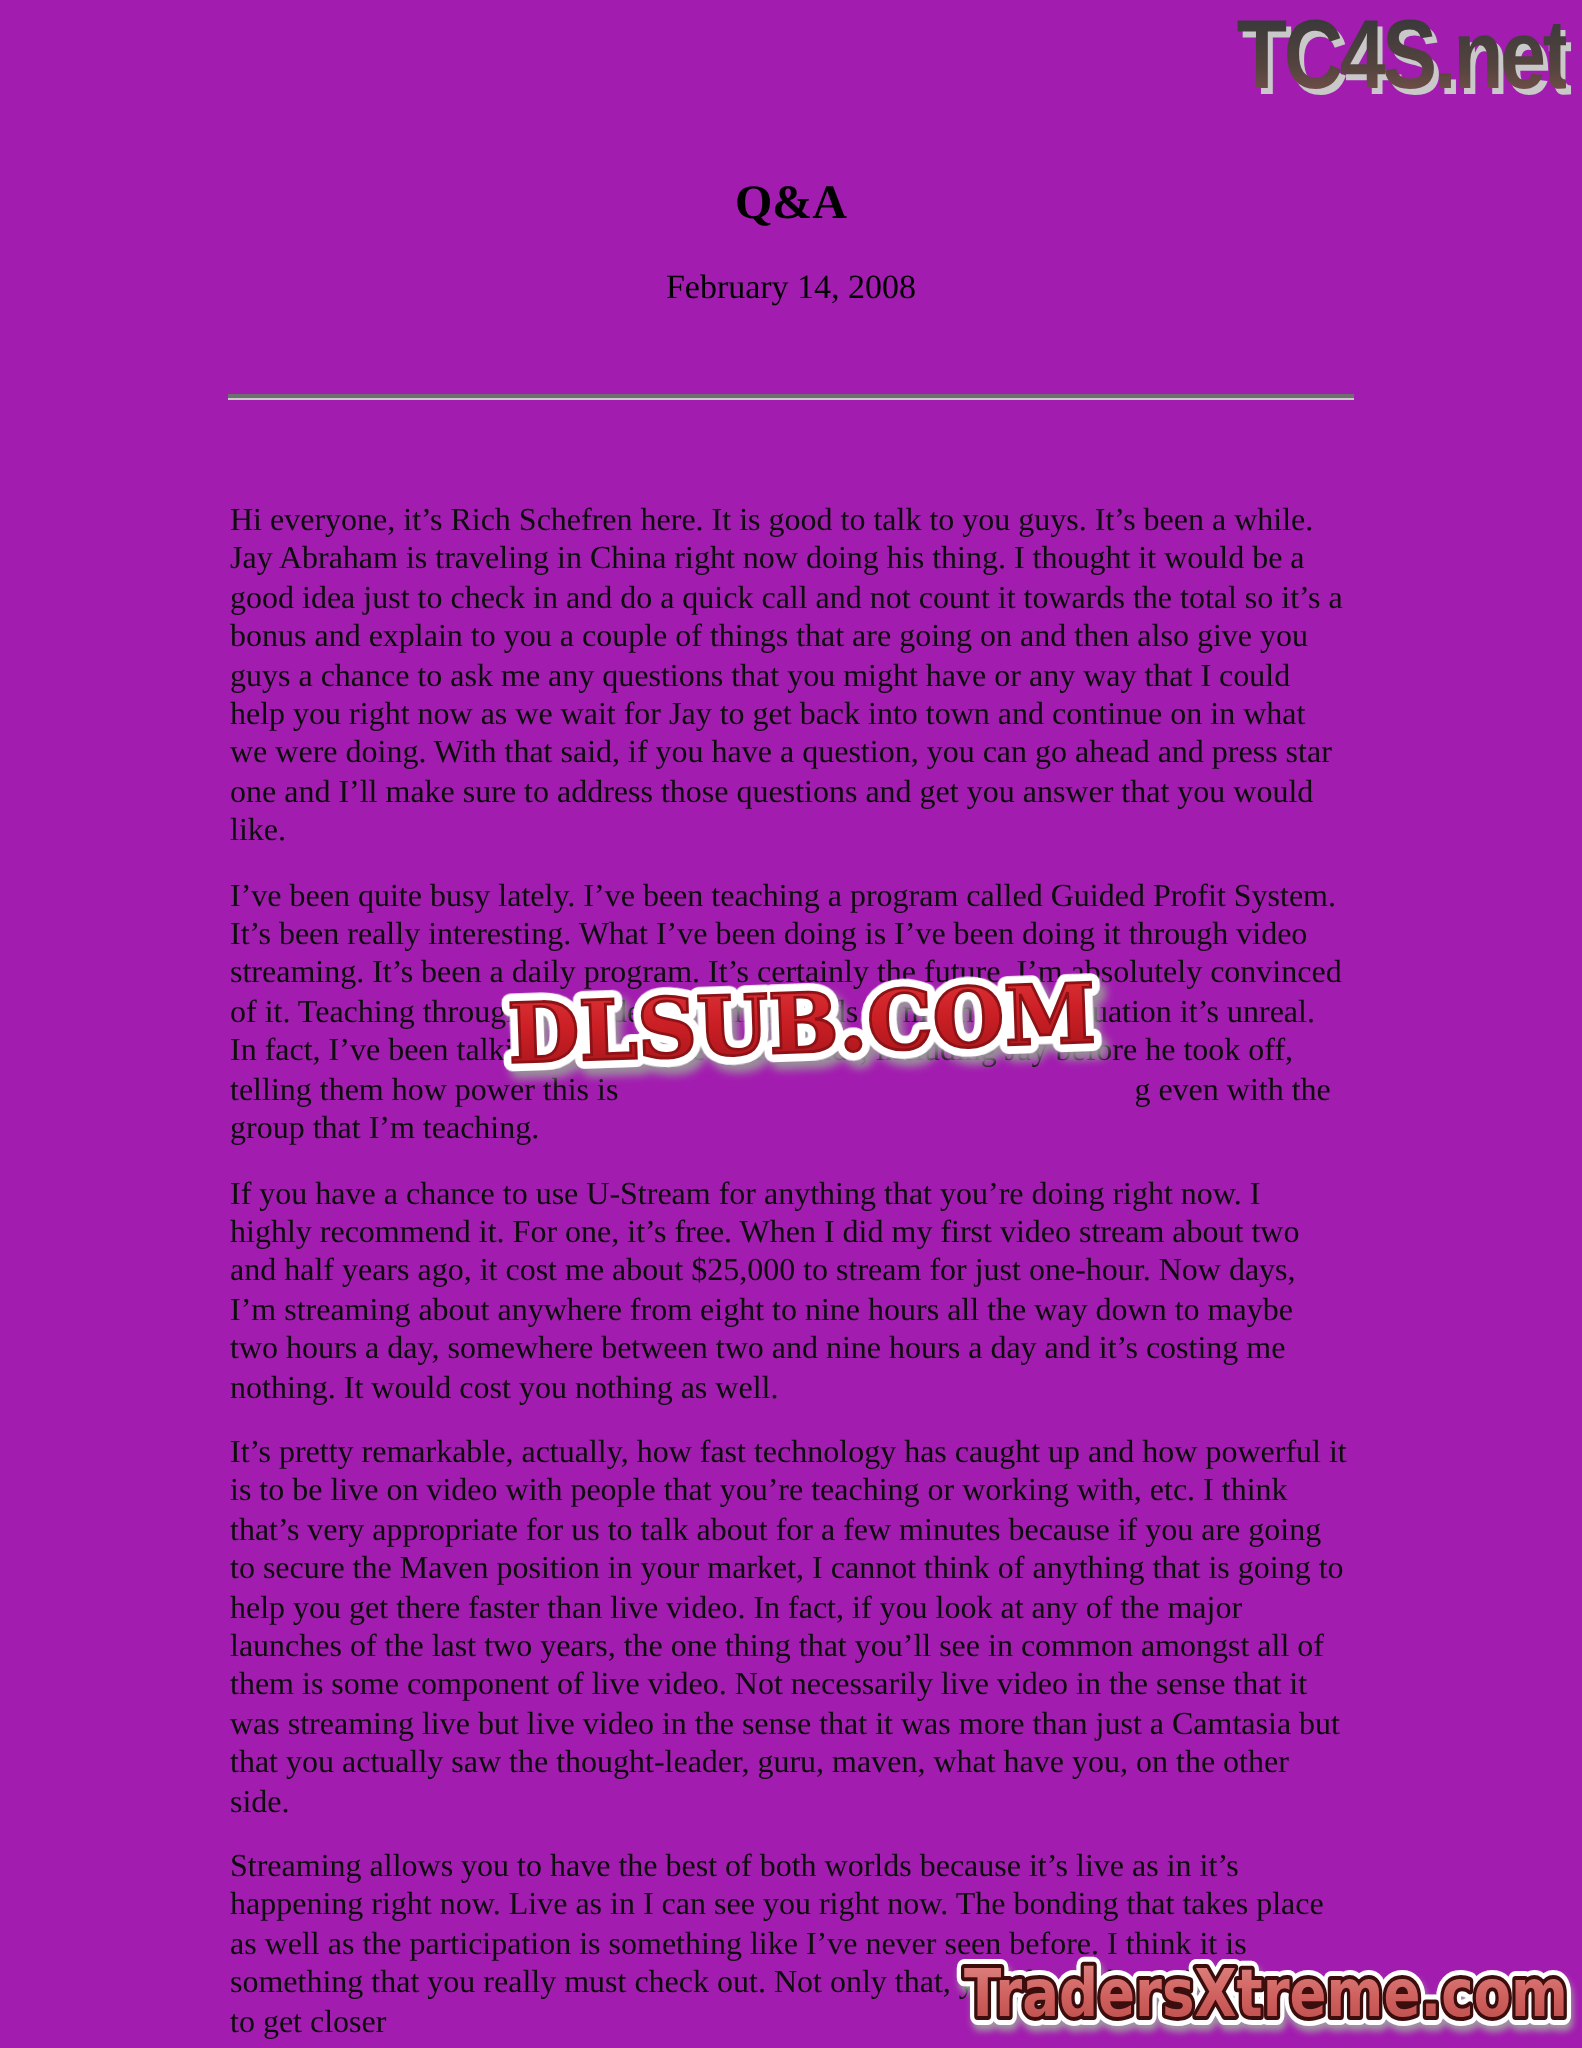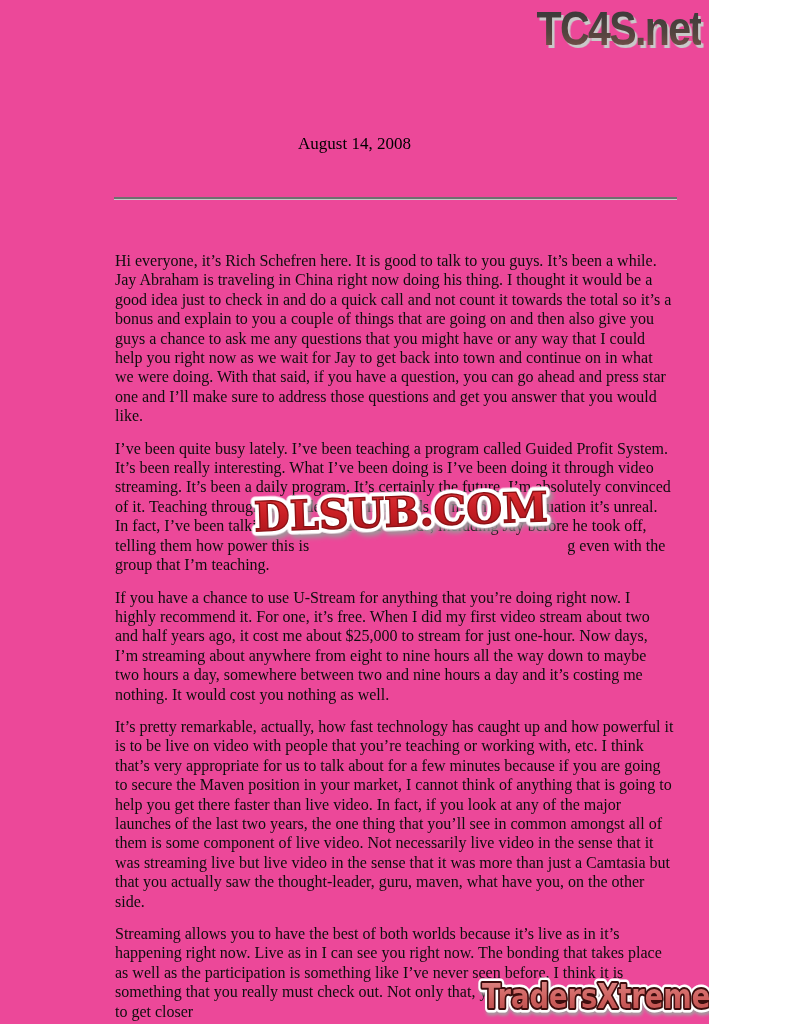--- a/index.html
+++ b/index.html
@@ -1,20 +1,20 @@
 <!DOCTYPE html>
 <html><head>
 <meta charset="utf-8">
 <style>
   html, body { margin: 0; padding: 0; background: #ffffff; }
   .page {
     position: relative;
-    width: 709px;
+    width: 791px;
     height: 1024px;
-    background: #ec4899;
+    background: #a21caf;
     overflow: hidden;
     font-family: "Liberation Serif", serif;
     color: #0d0d0d;
   }
 
   
   .tc4s-logo {
     position: absolute;
     top: 0px;
     right: 8px;
@@ -95,21 +95,22 @@
 </style>
 </head>
 <body>
 
 <div class="page">
 
   <div class="tc4s-logo">
     <span class="tc4s-text">TC4S.net</span>
   </div>
 
-  <div class="doc-date">August 14, 2008</div>
+  <div class="doc-title">Q&amp;A</div>
+  <div class="doc-date">February 14, 2008</div>
 
   <div class="divider"></div>
 
   <div class="body-text">
     <p>Hi everyone, it’s Rich Schefren here. It is good to talk to you guys. It’s been a while. Jay Abraham is traveling in China right now doing his thing. I thought it would be a good idea just to check in and do a quick call and not count it towards the total so it’s a bonus and explain to you a couple of things that are going on and then also give you guys a chance to ask me any questions that you might have or any way that I could help you right now as we wait for Jay to get back into town and continue on in what we were doing. With that said, if you have a question, you can go ahead and press star one and I’ll make sure to address those questions and get you answer that you would like.</p>
     <p><span>I’ve been quite busy lately. I’ve been teaching a program called Guided Profit System. It’s been really interesting. What I’ve been doing is I’ve been doing it through video streaming. It’s been a daily program. It’s certainly the future. I’m absolutely convinced of it. Teaching through live video streaming adds so much to the equation it’s unreal. In fact, I’ve been talking to quite a few of friends, including Jay before he took off, telling them how power this is</span><span class="obscured-gap"></span><span>g even with the group that I’m teaching.</span></p>
     <p>If you have a chance to use U-Stream for anything that you’re doing right now. I highly recommend it. For one, it’s free. When I did my first video stream about two and half years ago, it cost me about $25,000 to stream for just one-hour. Now days, I’m streaming about anywhere from eight to nine hours all the way down to maybe two hours a day, somewhere between two and nine hours a day and it’s costing me nothing. It would cost you nothing as well.</p>
     <p>It’s pretty remarkable, actually, how fast technology has caught up and how powerful it is to be live on video with people that you’re teaching or working with, etc. I think that’s very appropriate for us to talk about for a few minutes because if you are going to secure the Maven position in your market, I cannot think of anything that is going to help you get there faster than live video. In fact, if you look at any of the major launches of the last two years, the one thing that you’ll see in common amongst all of them is some component of live video. Not necessarily live video in the sense that it was streaming live but live video in the sense that it was more than just a Camtasia but that you actually saw the thought-leader, guru, maven, what have you, on the other side.</p>
     <p>Streaming allows you to have the best of both worlds because it’s live as in it’s happening right now. Live as in I can see you right now. The bonding that takes place as well as the participation is something like I’ve never seen before. I think it is something that you really must check out. Not only that, you should be making moves to get closer</p>
   </div>

